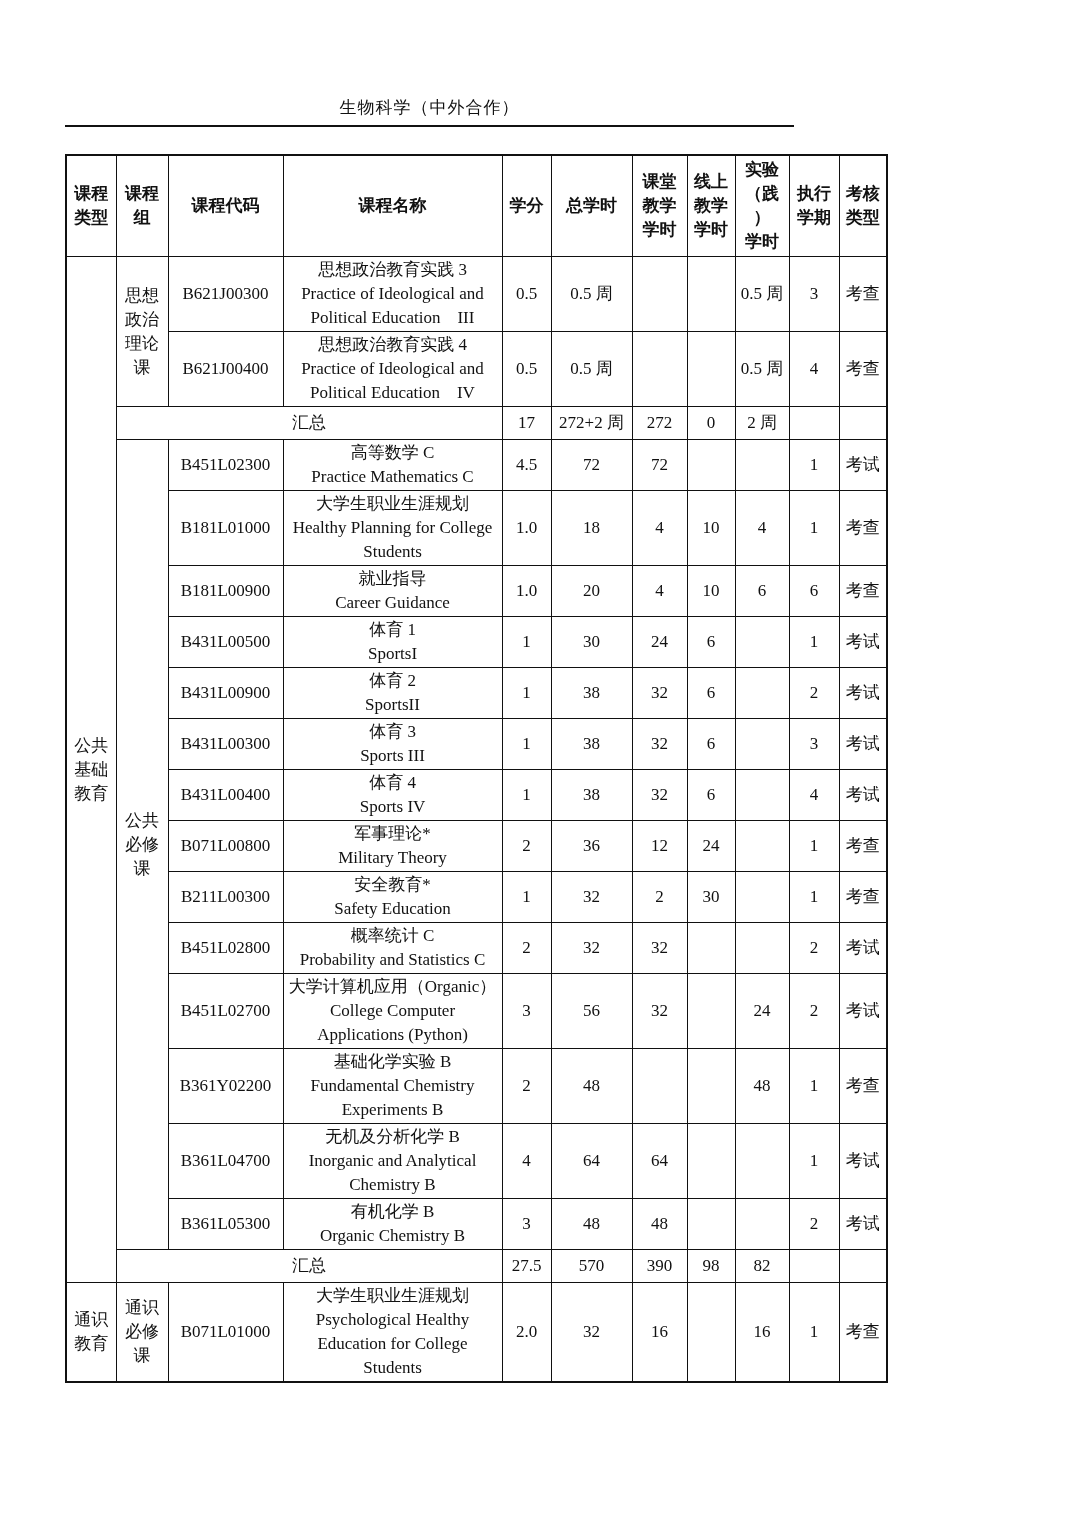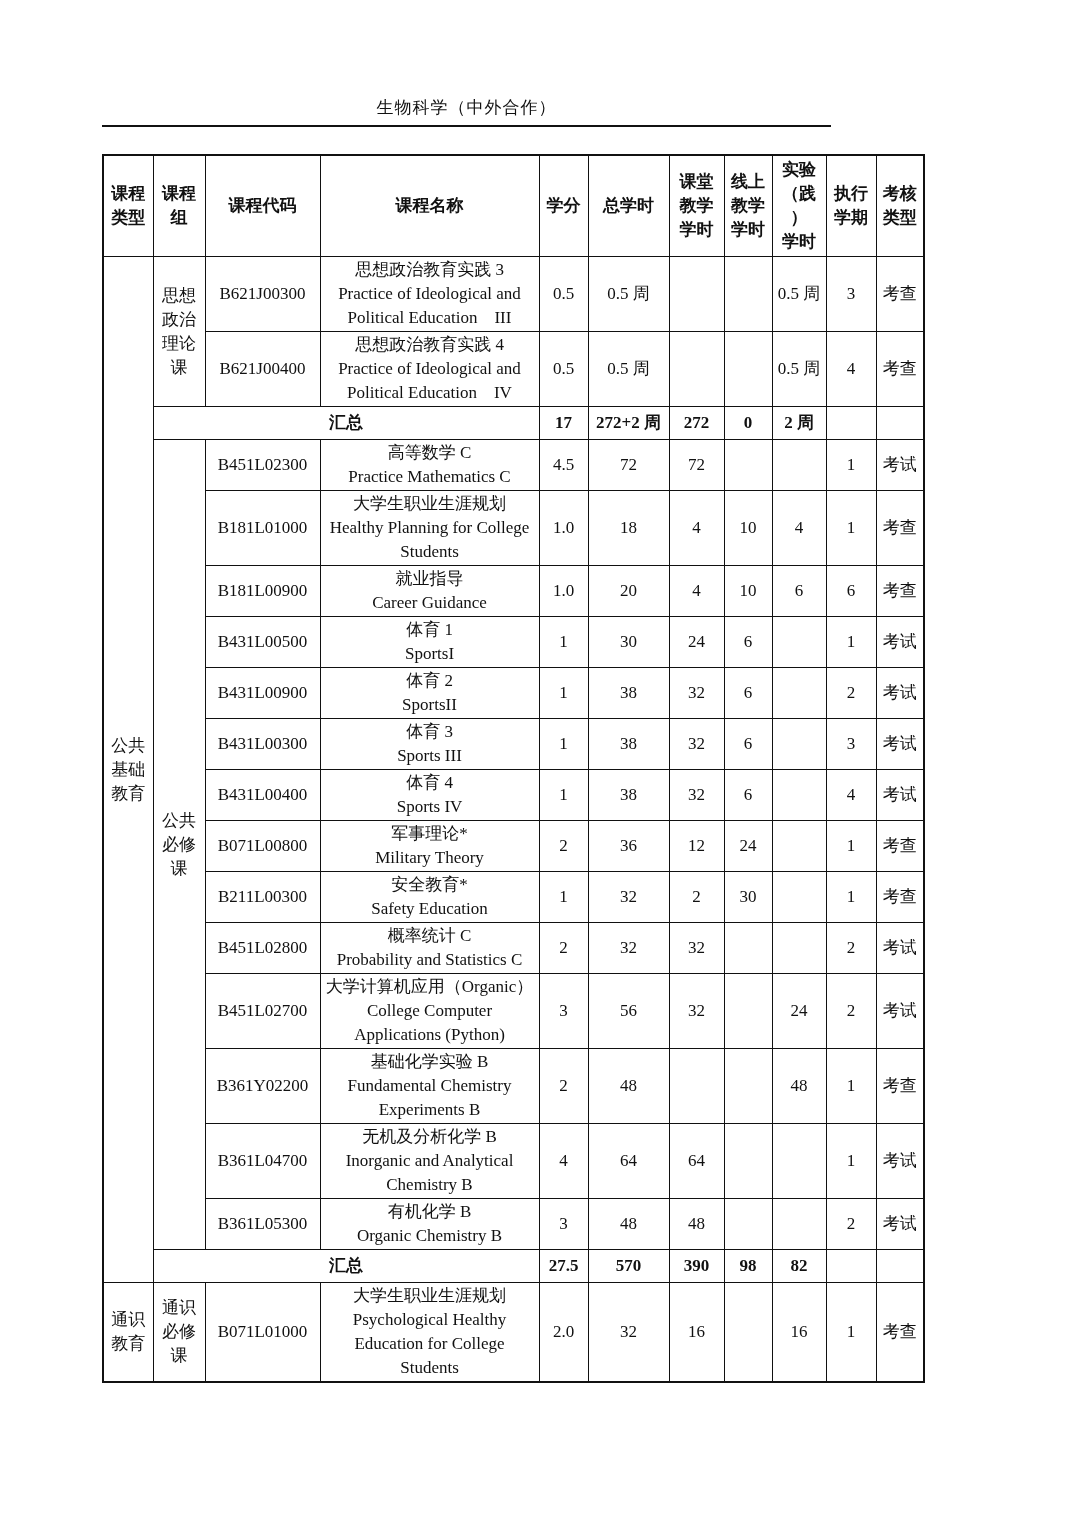--- a/index.html
+++ b/index.html
@@ -5,21 +5,21 @@
   html, body { margin: 0; padding: 0; background: #ffffff; }
   .page {
     position: relative;
     width: 1074px;
     height: 1520px;
     background: #ffffff;
     color: #111111;
     font-family: "Liberation Serif", "DejaVu Serif", serif;
     overflow: hidden;
   }
-  .content { margin-left: 102px; width: 729px; }
+  .content { margin-left: 65px; width: 729px; }
   .doc-title {
     padding-top: 96px;
     text-align: center;
     font-size: 17px;
     line-height: 24px;
     letter-spacing: 1px;
   }
   .title-rule {
     margin-top: 5px;
     border: none;
@@ -38,21 +38,21 @@
     text-align: center;
     vertical-align: middle;
     font-size: 17px;
     line-height: 24px;
     padding: 1px 3px;
     overflow: hidden;
     word-wrap: break-word;
   }
   table.curriculum thead th { font-weight: bold; padding: 2px 2px; }
   .pre { white-space: pre-line; }
-  tr.summary td { font-weight: bold; padding: 4px 3px; }
+  tr.summary td { font-weight: normal; padding: 4px 3px; }
   td.namecell { padding: 2px 4px; }
 </style>
 </head>
 <body>
 
 <div class="page">
   <div class="content">
     <div class="doc-title">生物科学（中外合作）</div>
     <div class="title-rule"></div>
     <table class="curriculum">

